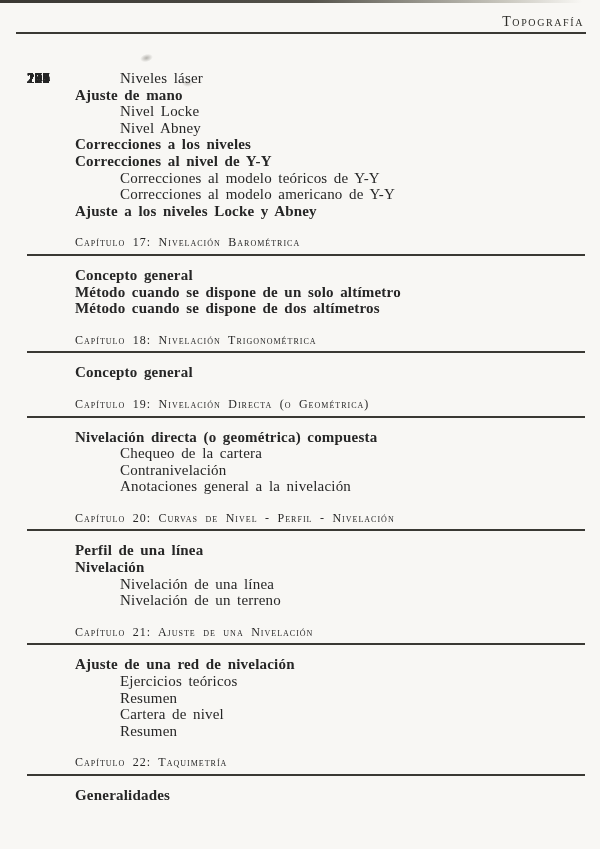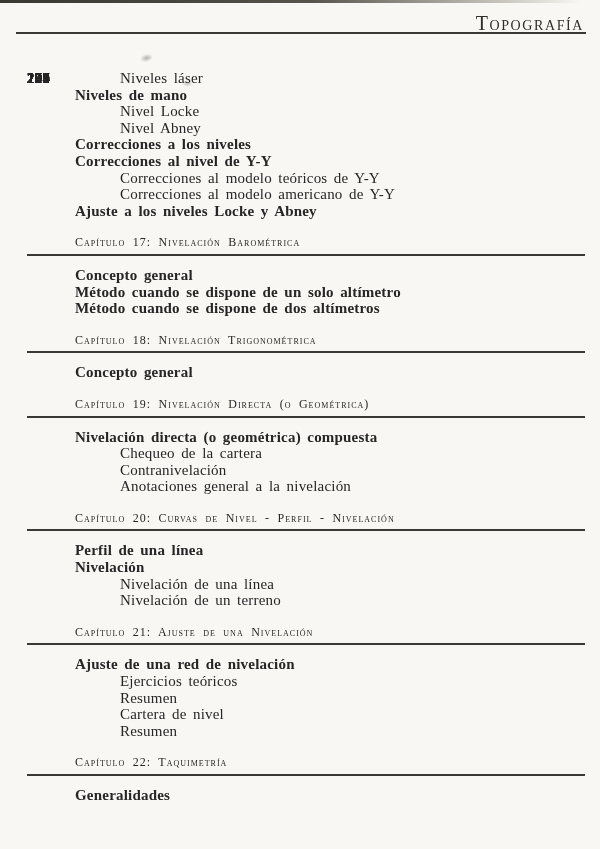--- a/index.html
+++ b/index.html
@@ -28,21 +28,21 @@
       #3a3833 0%, #47453f 30%, #56544c 52%,
       #8f8d84 68%, #c9c7be 84%, rgba(200,198,190,0) 97%);
   }
   .header {
     position: absolute;
     top: 12px; left: 16px; right: 16px;
     text-align: right;
   }
   .running-title {
     font-variant: small-caps;
-    font-size: 20px;
+    font-size: 14px;
     letter-spacing: 1.6px;
     color: #2e2e2a;
   }
   .header-rule {
     position: absolute;
     top: 32px; left: 16px; right: 14px;
     border-top: 2px solid #3a3934;
   }
   .toc {
     position: absolute;
@@ -107,21 +107,21 @@
 
   <div class="smudge smudge-1"></div>
   <div class="smudge smudge-2"></div>
 
   <div class="toc">
       <div class="row sub">
         <span class="label">Niveles láser</span>
         <span class="page">179</span>
       </div>
       <div class="row main">
-        <span class="label">Niveles de mano</span>
+        <span class="label">Ajuste de mano</span>
         <span class="page">179</span>
       </div>
       <div class="row sub">
         <span class="label">Nivel Locke</span>
         <span class="page">179</span>
       </div>
       <div class="row sub">
         <span class="label">Nivel Abney</span>
         <span class="page">180</span>
       </div>

